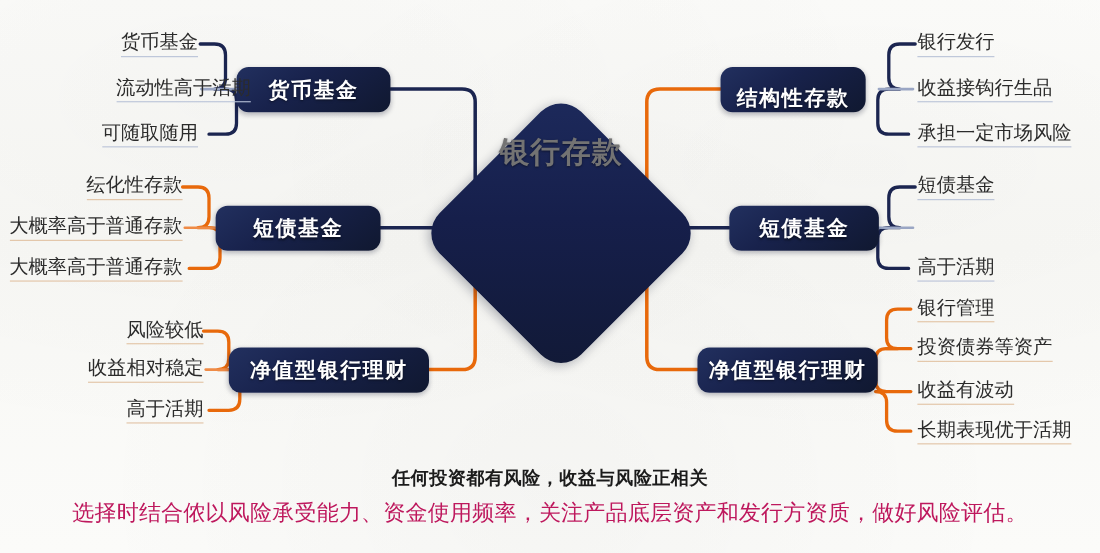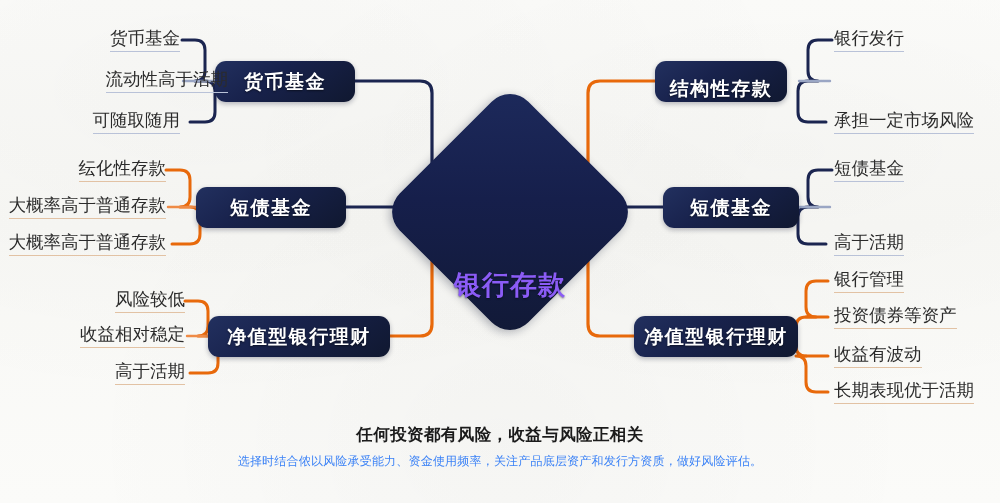--- a/index.html
+++ b/index.html
@@ -31,22 +31,22 @@
     transform:rotate(45deg);
     border-radius:26px;
     background:linear-gradient(135deg,#1d2a5c 0%, #161f4b 45%, #111936 100%);
     box-shadow:0 3px 10px rgba(10,16,40,0.30);
   }
   .center-label{
     position:absolute;
     left:419px; top:121px;
     width:182px; height:182px;
     display:flex; flex-direction:column;
-    align-items:center; justify-content:flex-end;
-    color:#8b5cf6;
+    align-items:center; justify-content:flex-start;
+    color:#737373;
     font-weight:bold;
     font-size:27px;
     line-height:1.28;
     letter-spacing:1px;
     text-shadow:0 1px 2px rgba(0,0,0,0.45);
     white-space:nowrap;
   }
 
   
   .branch-box{
@@ -85,22 +85,22 @@
     text-align:center;
   }
   .footer-main{
     font-size:16.5px;
     font-weight:bold;
     color:#1b1b1b;
     letter-spacing:0.4px;
     margin-bottom:7px;
   }
   .footer-sub{
-    font-size:12px;
-    color:#3b82f6;
+    font-size:20px;
+    color:#be185d;
     letter-spacing:0.2px;
   }
 </style>
 </head>
 <body>
 
 <div class="paper-bg"></div>
 
 <div class="canvas">
 
@@ -172,20 +172,21 @@
 
   <div class="leaf orange l" style="right:834px; top:160px;margin-left:47px;">纭化性存款</div>
   <div class="leaf orange l" style="right:834px; top:197px;">大概率高于普通存款</div>
   <div class="leaf orange l" style="right:834px; top:234px;">大概率高于普通存款</div>
 
   <div class="leaf orange l" style="right:815px; top:291px;">风险较低</div>
   <div class="leaf orange l" style="right:815px; top:326px;">收益相对稳定</div>
   <div class="leaf orange l" style="right:815px; top:363px;">高于活期</div>
 
   <div class="leaf navy r" style="left:834px; top:30px;">银行发行</div>
+  <div class="leaf navy r" style="left:834px; top:71px;">收益接钩行生品</div>
   <div class="leaf navy r" style="left:834px; top:112px;">承担一定市场风险</div>
 
   <div class="leaf navy r" style="left:834px; top:160px;">短债基金</div>
   <div class="leaf navy r" style="left:834px; top:234px;">高于活期</div>
 
   <div class="leaf orange r" style="left:834px; top:271px;">银行管理</div>
   <div class="leaf orange r" style="left:834px; top:307px;">投资债券等资产</div>
   <div class="leaf orange r" style="left:834px; top:346px;">收益有波动</div>
   <div class="leaf orange r" style="left:834px; top:382px;">长期表现优于活期</div>
 

